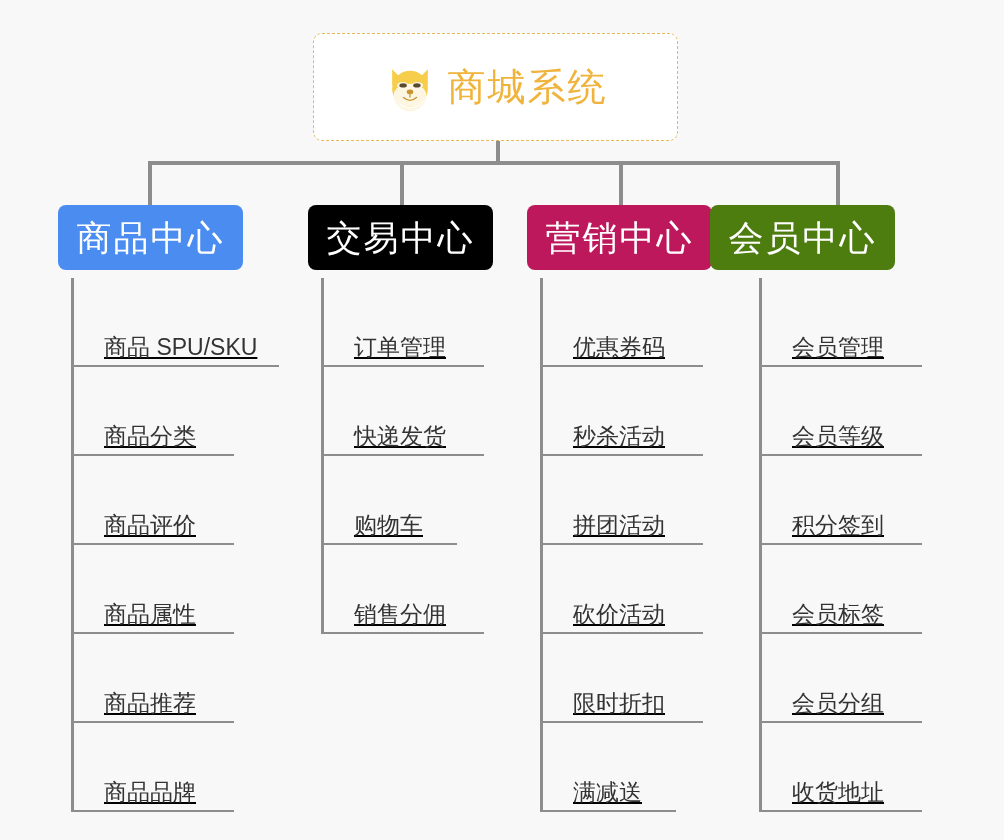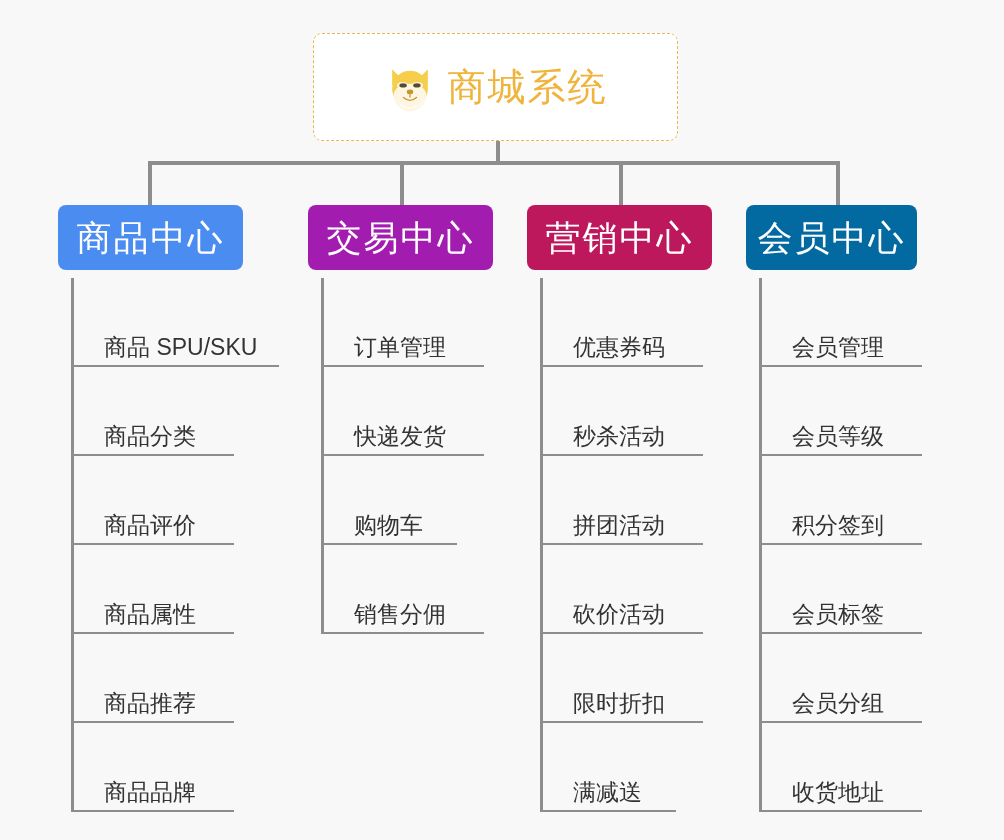--- a/index.html
+++ b/index.html
@@ -51,20 +51,21 @@
     letter-spacing: 2px;
     line-height: 1;
     white-space: nowrap;
   }
 
   
   .leaf-col {
     position: absolute;
     top: 278px;
     border-left: 3px solid #8d8d8d;
+    text-decoration: underline;
   }
   .leaf-item {
     position: relative;
     height: 89px;
     display: flex;
     align-items: flex-end;
     border-bottom: 2px solid #8d8d8d;
   }
   .leaf-label {
     font-size: 23px;
@@ -100,27 +101,27 @@
   <div class="conn conn-v-root"></div>
   <div class="conn conn-h-main"></div>
   <div class="conn conn-v-drop" style="left:148px"></div>
   <div class="conn conn-v-drop" style="left:400px"></div>
   <div class="conn conn-v-drop" style="left:619px"></div>
   <div class="conn conn-v-drop" style="left:836px"></div>
 
   <div class="cat-box" style="left:58px;width:185px;background:#4a8cf0">
     <span class="cat-label">商品中心</span>
   </div>
-  <div class="cat-box" style="left:308px;width:185px;background:#a21caf">
+  <div class="cat-box" style="left:308px;width:185px;background:#000000">
     <span class="cat-label">交易中心</span>
   </div>
   <div class="cat-box" style="left:527px;width:185px;background:#be185d">
     <span class="cat-label">营销中心</span>
   </div>
-  <div class="cat-box" style="left:746px;width:171px;background:#0369a1">
+  <div class="cat-box" style="left:710px;width:185px;background:#4d7c0f">
     <span class="cat-label">会员中心</span>
   </div>
 
   <div class="leaf-col" style="left:71px;width:205px">
     <div class="leaf-item" style="width:205px">
       <span class="leaf-label">商品 SPU/SKU</span>
     </div>
     <div class="leaf-item" style="width:160px">
       <span class="leaf-label">商品分类</span>
     </div>

